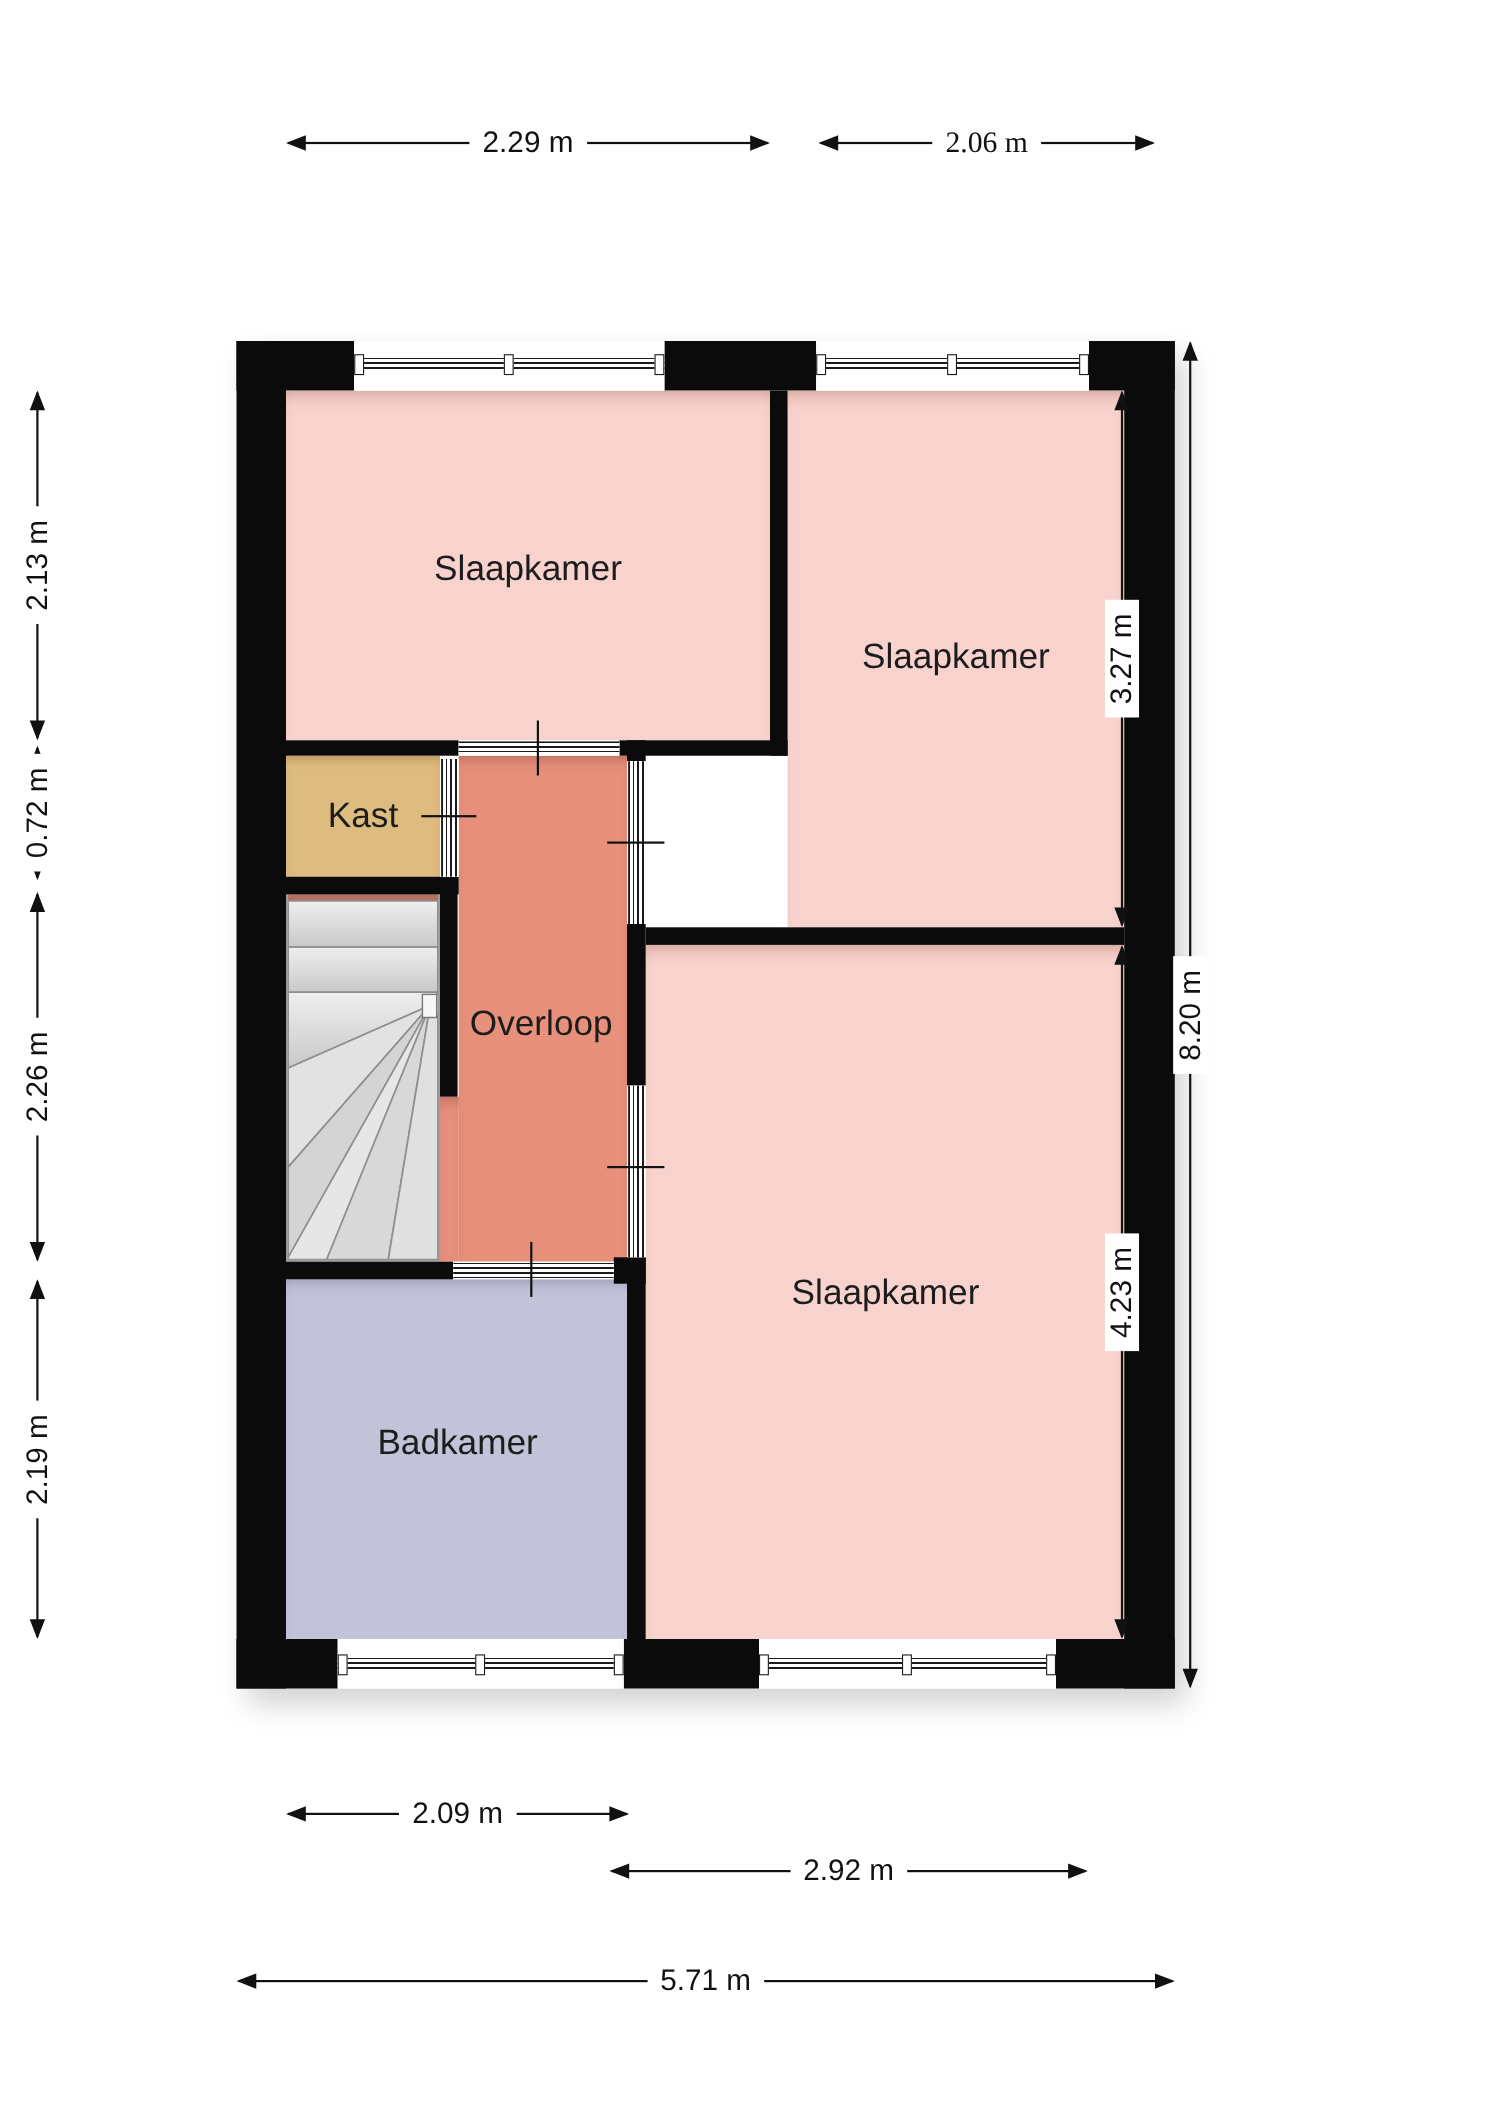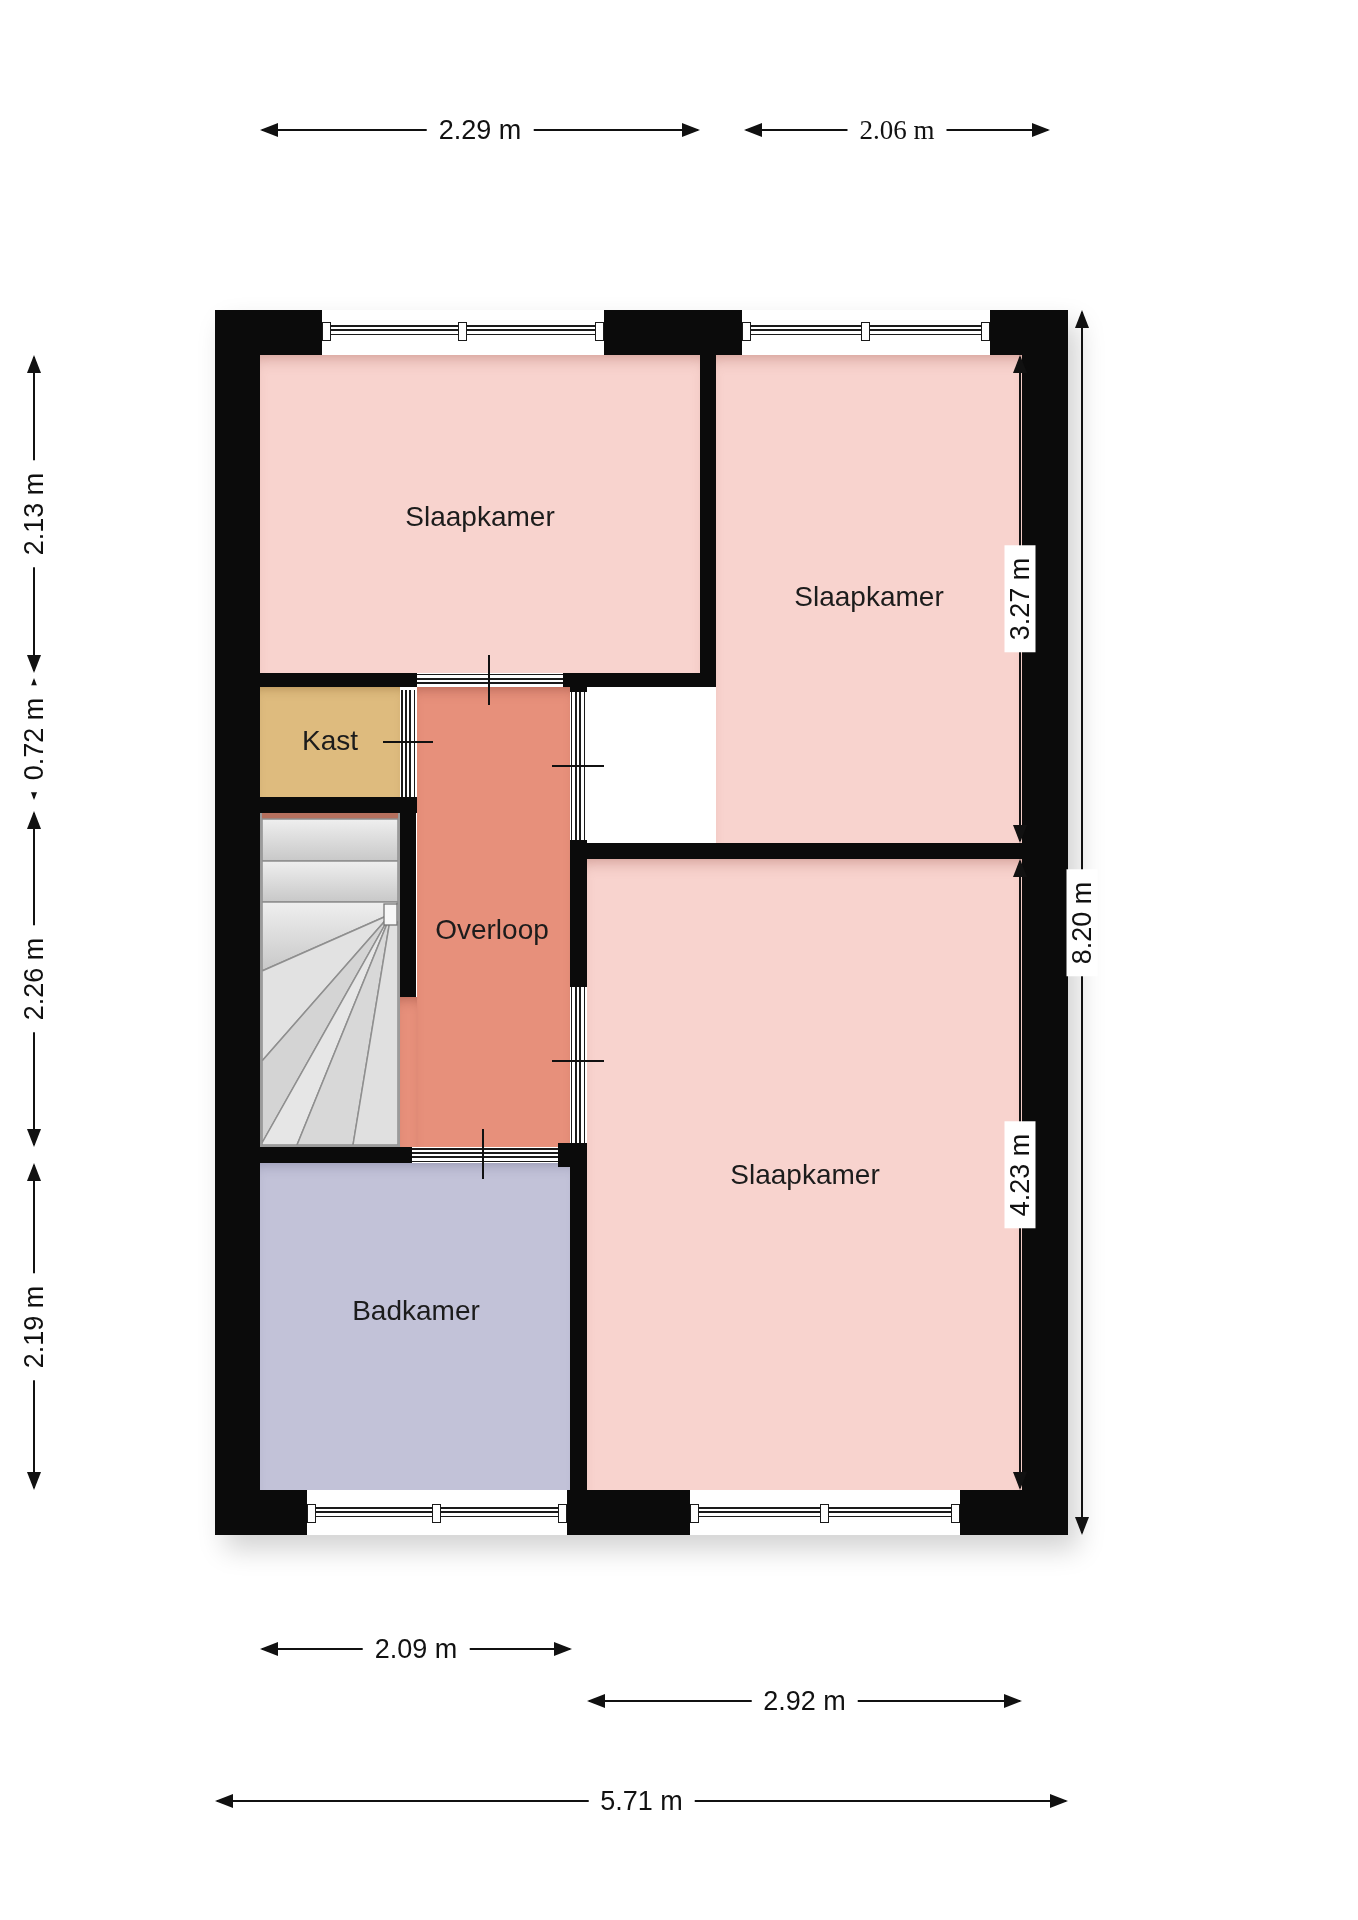--- a/index.html
+++ b/index.html
@@ -24,21 +24,21 @@
   .mull{position:absolute;width:9px;height:19px;background:#fff;border:1.6px solid #1a1a1a;box-sizing:border-box;}
   
   .door{position:absolute;background:#ffffff;}
   .door.h{background:#fff;}
   .door.h .stripes{position:absolute;left:0;right:0;top:1px;bottom:1px;
        background:repeating-linear-gradient(to bottom,#1a1a1a 0 1.5px,#ffffff 1.5px 4.2px);}
   .door.v .stripes{position:absolute;top:0;bottom:0;left:1px;right:1px;
        background:repeating-linear-gradient(to right,#1a1a1a 0 1.5px,#ffffff 1.5px 4.2px);}
   .tick{position:absolute;background:#111;}
   
-  .rlabel{position:absolute;transform:translate(-50%,-50%);font-size:28px;color:#1c1c1c;white-space:nowrap;}
+  .rlabel{position:absolute;transform:translate(-50%,-50%);font-size:32px;color:#1c1c1c;white-space:nowrap;}
   
   .hdim{position:absolute;height:26px;}
   .hdim .dline{position:absolute;left:2px;right:2px;top:12px;height:2px;background:#111;}
   .hdim .ah-l{position:absolute;left:0;top:6px;width:0;height:0;
         border-top:7px solid transparent;border-bottom:7px solid transparent;border-right:18px solid #111;}
   .hdim .ah-r{position:absolute;right:0;top:6px;width:0;height:0;
         border-top:7px solid transparent;border-bottom:7px solid transparent;border-left:18px solid #111;}
   .hdim .dlabel{position:absolute;left:50%;top:13px;transform:translate(-50%,-50%);
         background:#fff;padding:0 12px;font-size:27px;white-space:nowrap;}
   .vdim{position:absolute;width:26px;}
@@ -224,21 +224,21 @@
     <div class="ah-b"></div>
     <span class="dlabel">8.20 m</span>
   </div>
 
   <div class="hdim" style="left:260px;top:1636px;width:312px;">
     <div class="dline"></div>
     <div class="ah-l"></div>
     <div class="ah-r"></div>
     <span class="dlabel">2.09 m</span>
   </div>
-  <div class="hdim" style="left:587px;top:1688px;width:435px;text-decoration:underline;">
+  <div class="hdim" style="left:554px;top:1688px;width:435px;text-decoration:underline;">
     <div class="dline"></div>
     <div class="ah-l"></div>
     <div class="ah-r"></div>
     <span class="dlabel">2.92 m</span>
   </div>
   <div class="hdim" style="left:215px;top:1788px;width:853px;">
     <div class="dline"></div>
     <div class="ah-l"></div>
     <div class="ah-r"></div>
     <span class="dlabel">5.71 m</span>

